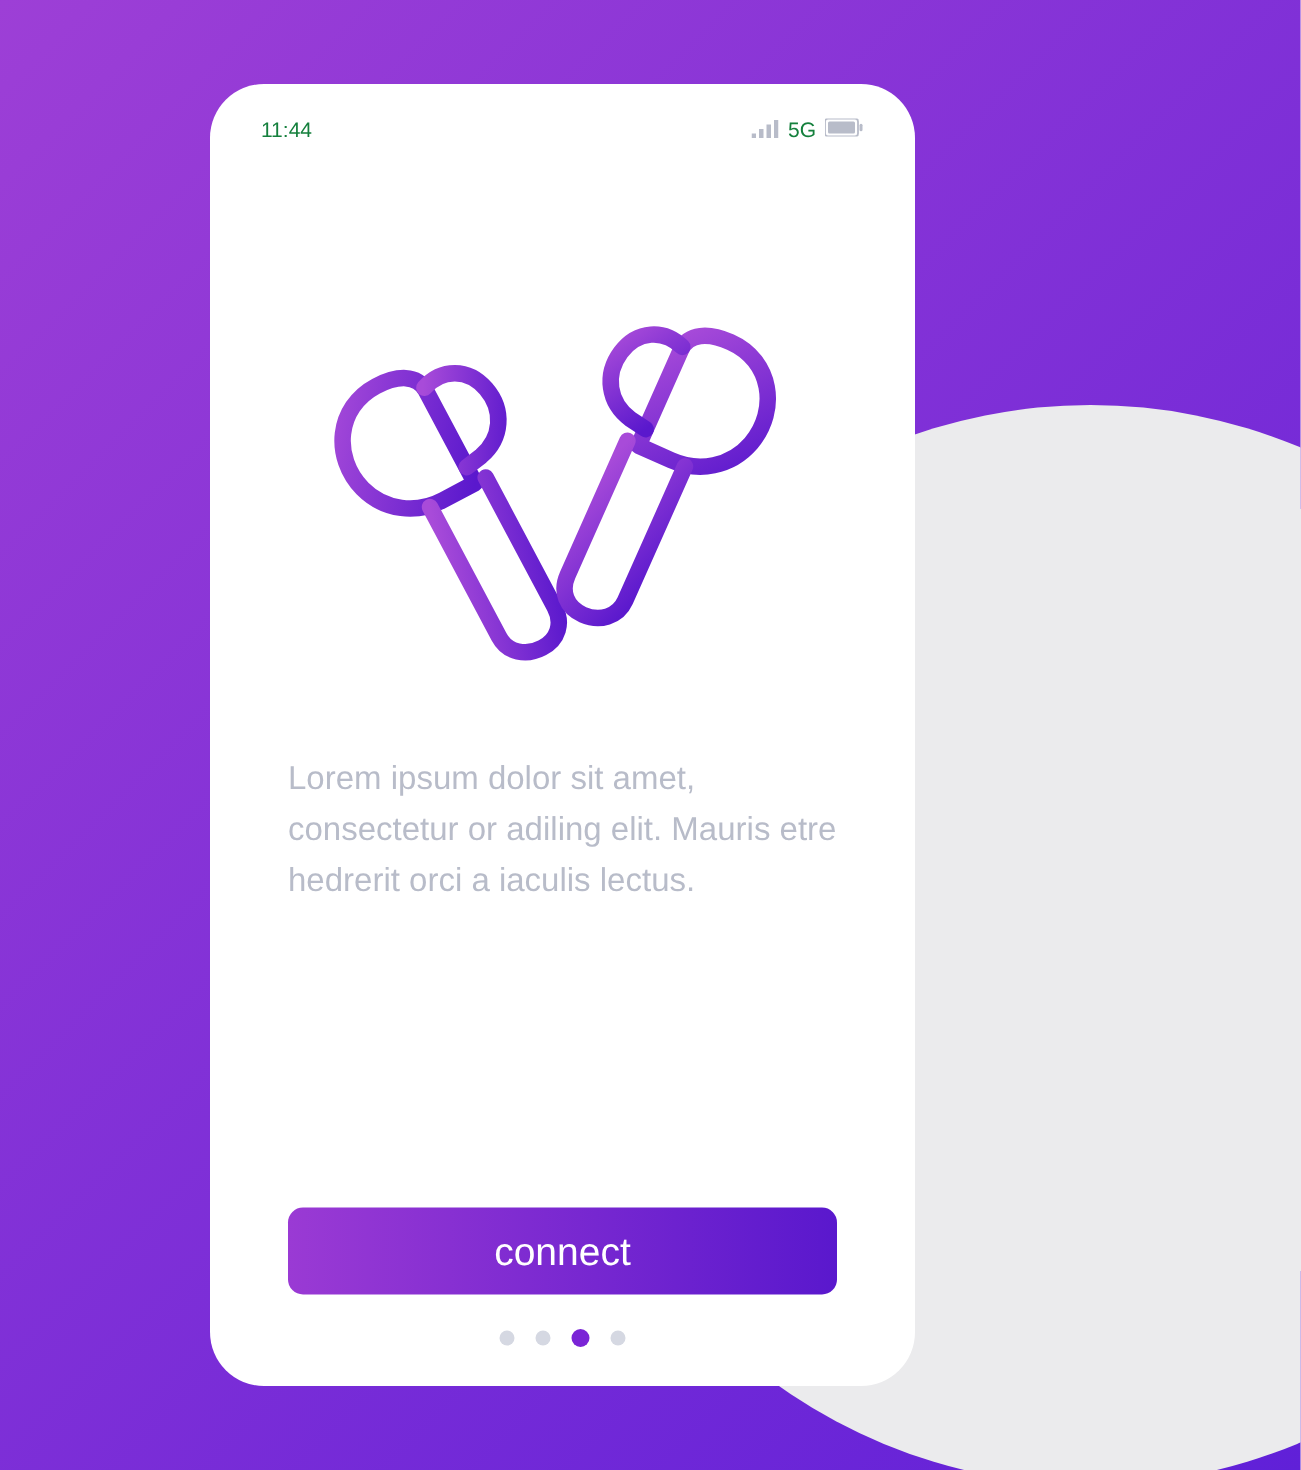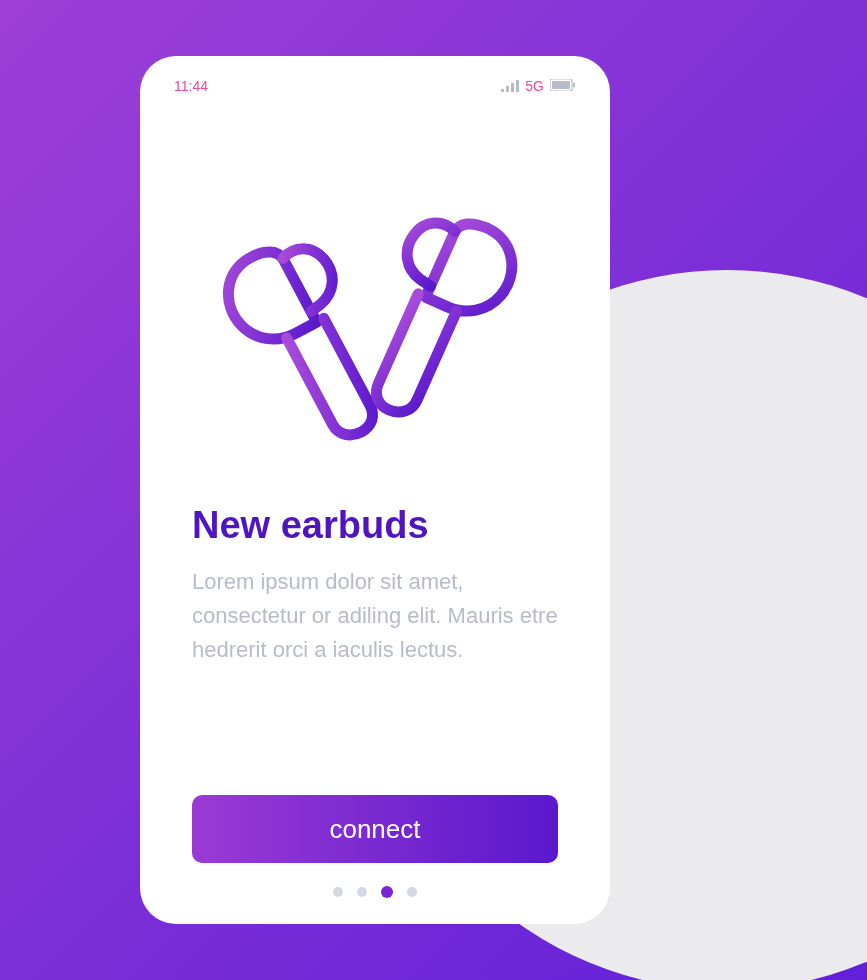--- a/index.html
+++ b/index.html
@@ -37,21 +37,21 @@
       border-radius: 36px;
       padding: 22px 30px 26px 30px;
       display: flex;
       flex-direction: column;
     }
     
     .status-bar {
       display: flex;
       justify-content: space-between;
       align-items: center;
-      color: #ec4899;
+      color: #15803d;
       font-size: 14px;
       padding: 0 4px;
       gap: 26px;
     }
     
     .status-right {
       display: flex;
       align-items: flex-end;
       gap: 6px;
     }
@@ -90,21 +90,21 @@
       padding-left: 22px;
       padding-right: 10px;
     }
     
     .spacer {
       flex: 1;
     }
     
     .connect-button {
       margin: 0 22px;
-      height: 68px;
+      height: 58px;
       background: linear-gradient(90deg, #9a3ad4 0%, #5a18cd 100%);
       border: none;
       border-radius: 10px;
       color: #ffffff;
       font-size: 26px;
       font-weight: 400;
       cursor: pointer;
       display: flex;
       align-items: center;
       justify-content: center;
@@ -185,21 +185,20 @@
           <path d="M 42 -58 C 72 -58 90 -30 82 -2 C 76 18 58 30 38 30 L 14 30 L 14 -40 C 14 -52 26 -58 42 -58 Z"></path>
 
           <path d="M 14 -42 C -2 -48 -18 -40 -22 -22 C -26 -4 -16 12 2 16 L 14 18"></path>
 
           <path d="M 48 30 L 48 128 C 48 140 38 148 26 148 C 14 148 6 140 6 128 L 6 30"></path>
         </g>
       </g>
     </svg>
   </div>
 
-  <h1 class="title">New earbuds</h1>
 
   <p class="body-text">Lorem ipsum dolor sit amet, consectetur or adiling elit. Mauris etre hedrerit orci a iaculis lectus.</p>
 
   <div class="spacer"></div>
 
   <button class="connect-button">
     <span>connect</span>
   </button>
 
   <div class="pagination">

